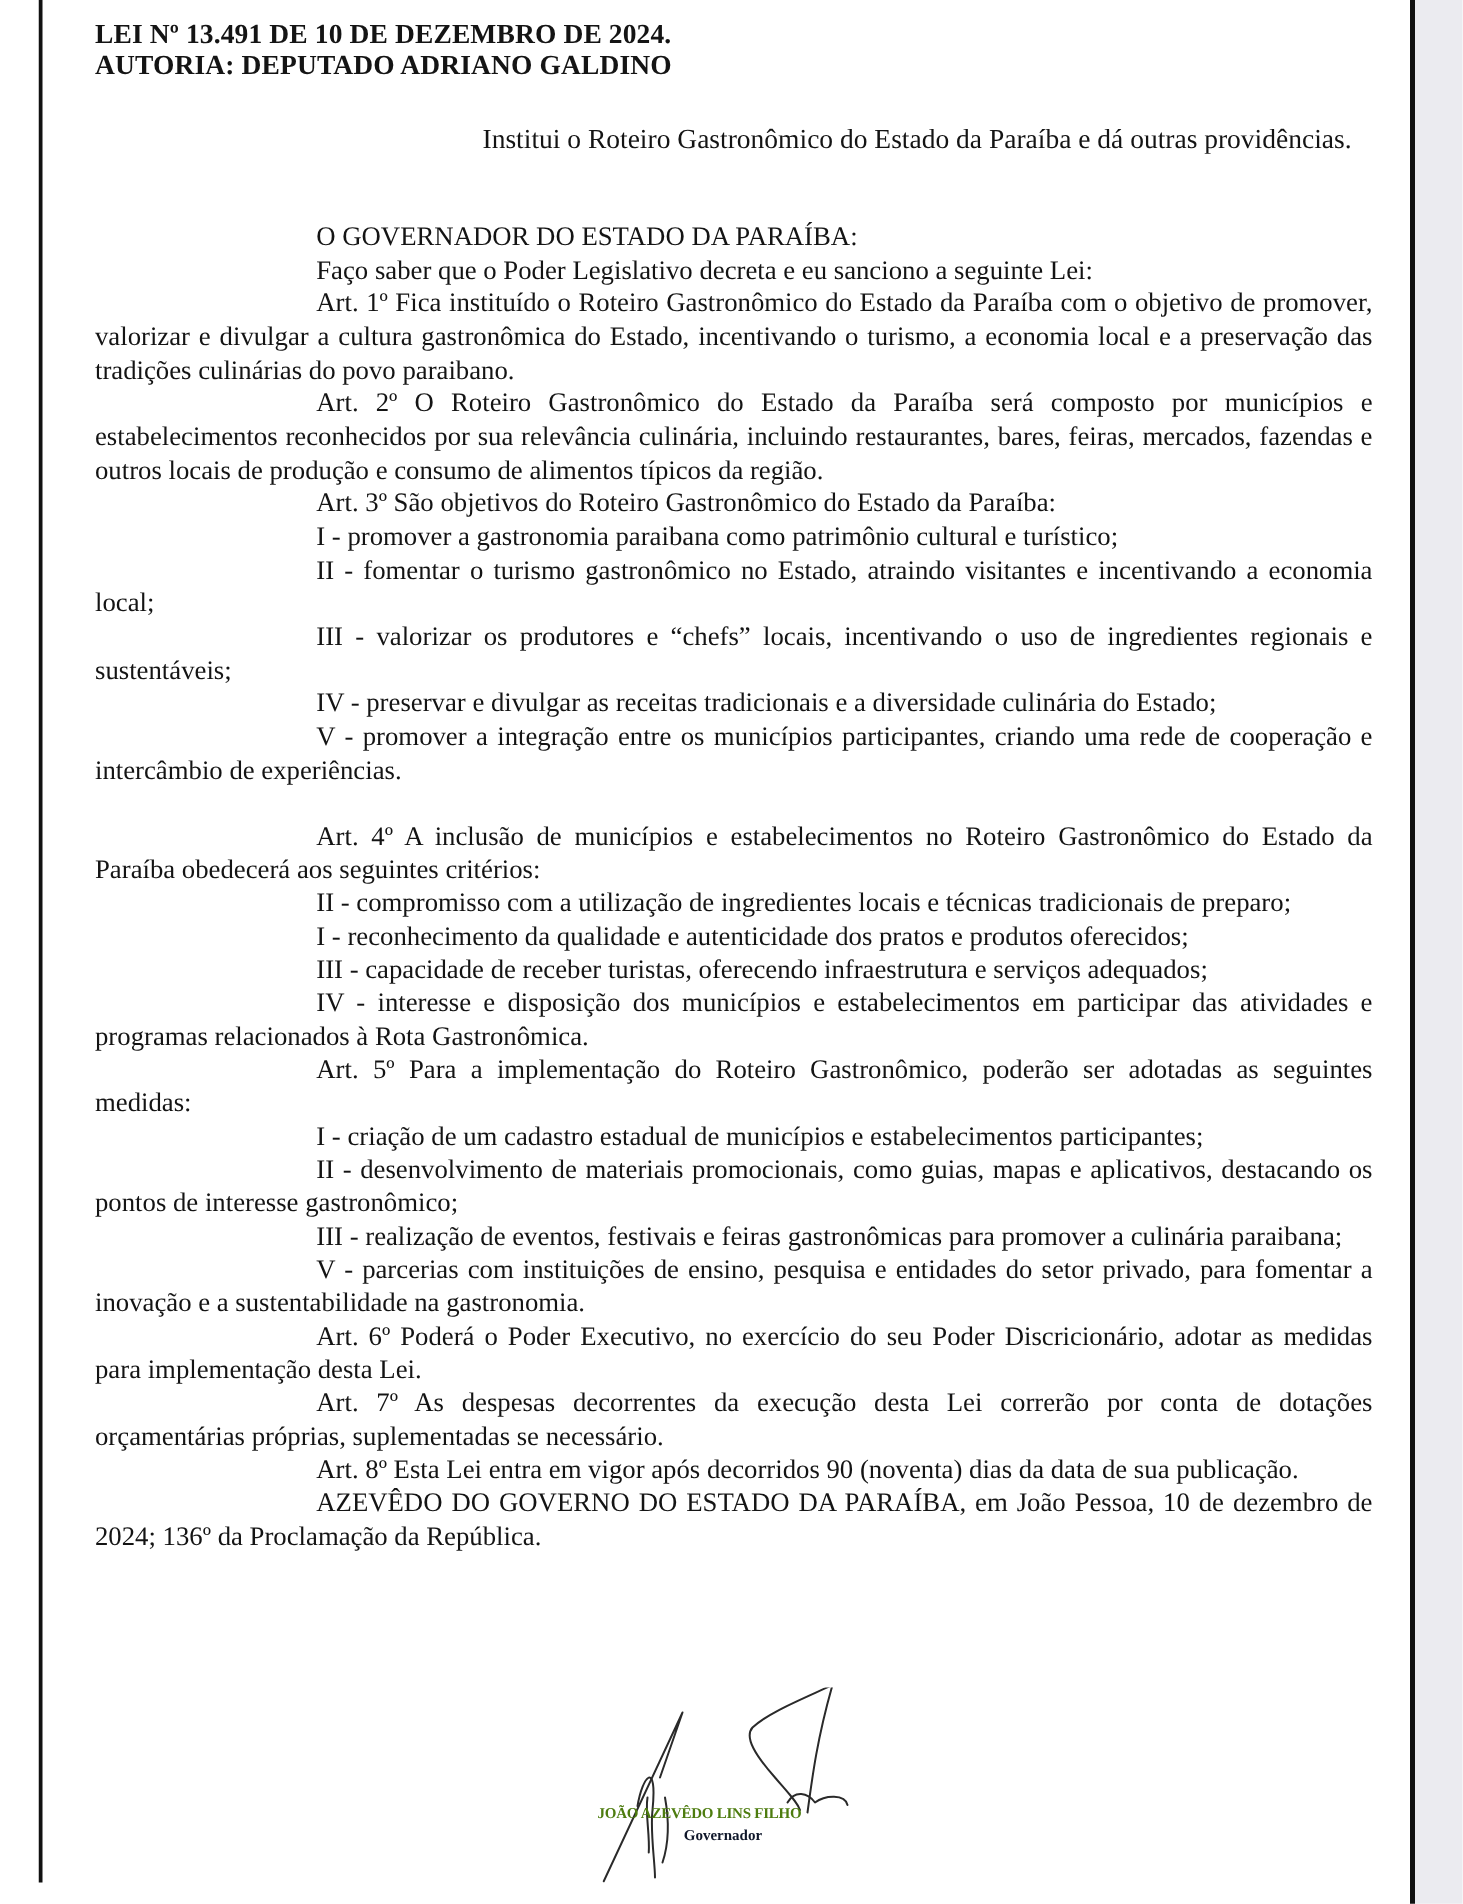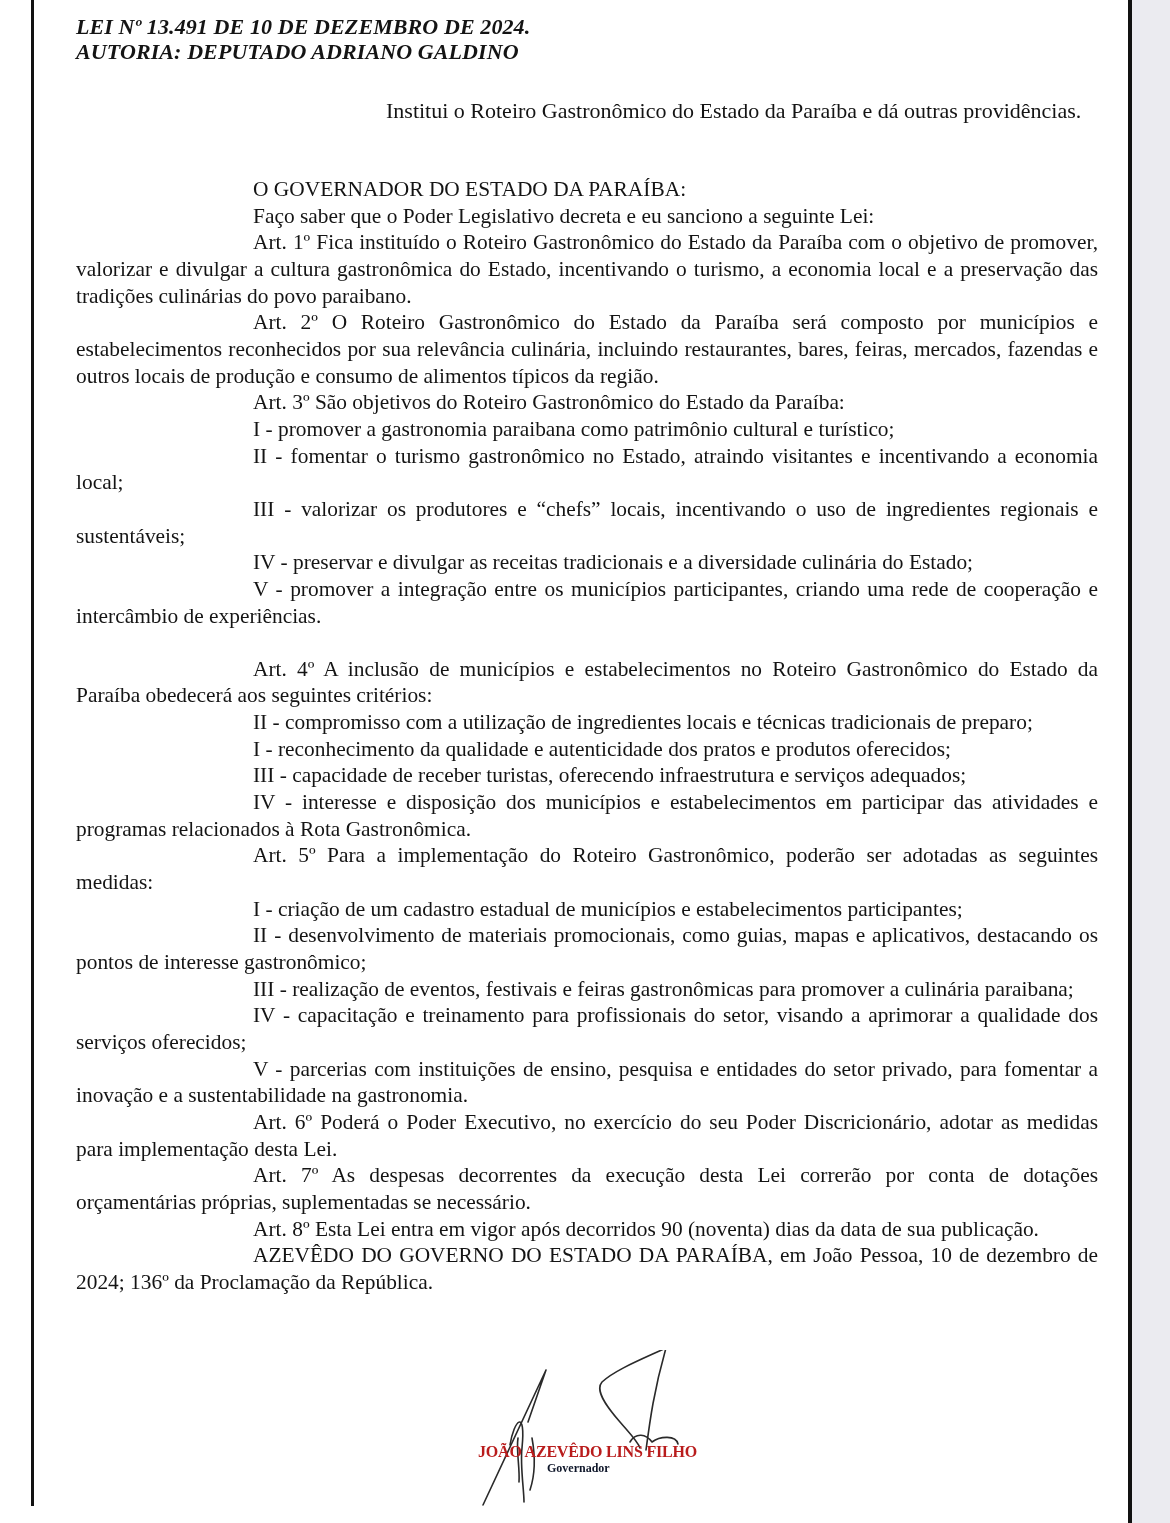--- a/index.html
+++ b/index.html
@@ -16,42 +16,42 @@
     position: absolute; left: 31px; top: 0; width: 3px; height: 1506px; background: #111;
   }
   .border-right {
     position: absolute; left: 1128px; top: 0; width: 4px; height: 1523px; background: #111;
   }
   .page {
     position: absolute; left: 76px; top: 0; width: 1022px;
   }
   .header {
     position: absolute; left: 0; top: 14px; width: 700px;
-    font-weight: bold; font-size: 22px; line-height: 25px; letter-spacing: 0.1px; font-style: italic;
+    font-weight: bold; font-size: 22px; line-height: 25px; letter-spacing: 0.1px;
   }
   .ementa {
     position: absolute; left: 310px; top: 98px; width: 712px;
     font-weight: normal; font-size: 22px; line-height: 25px; text-align: justify;
   }
   .body-text {
     position: absolute; left: 0; top: 176px; width: 1022px;
     font-size: 21.4px; line-height: 26.65px;
   }
   .p { margin: 0; text-align: justify; text-align-last: left; }
   .indent { text-indent: 177px; }
   .gap { height: 26.65px; }
   .b { font-weight: normal; }
   .governor { text-indent: 177px; }
   .signature {
     position: absolute; left: 440px; top: 1350px; width: 300px; height: 170px;
   }
   .sig-svg { position: absolute; left: 0; top: 0; }
   .sig-name {
     position: absolute; left: 38px; top: 93px; width: 230px;
-    font-weight: bold; font-size: 16px; letter-spacing: -0.2px; color: #b91c1c;
+    font-weight: bold; font-size: 12px; letter-spacing: -0.2px; color: #4d7c0f;
     font-family: "Liberation Serif", serif;
   }
   .sig-title {
     position: absolute; left: 107px; top: 111px;
     font-weight: bold; font-size: 12px; color: #0f172a;
     font-family: "Liberation Serif", serif;
   }
 </style>
 </head>
 <body>
@@ -89,21 +89,20 @@
     <p class="p indent"><span class="b">Art. 4º</span><span> A inclusão de municípios e estabelecimentos no Roteiro Gastronômico do Estado da Paraíba obedecerá aos seguintes critérios:</span></p>
     <p class="p indent">II - compromisso com a utilização de ingredientes locais e técnicas tradicionais de preparo;</p>
     <p class="p indent">I - reconhecimento da qualidade e autenticidade dos pratos e produtos oferecidos;</p>
     <p class="p indent">III - capacidade de receber turistas, oferecendo infraestrutura e serviços adequados;</p>
     <p class="p indent">IV - interesse e disposição dos municípios e estabelecimentos em participar das atividades e programas relacionados à Rota Gastronômica.</p>
 
     <p class="p indent"><span class="b">Art. 5º</span><span> Para a implementação do Roteiro Gastronômico, poderão ser adotadas as seguintes medidas:</span></p>
     <p class="p indent">I - criação de um cadastro estadual de municípios e estabelecimentos participantes;</p>
     <p class="p indent">II - desenvolvimento de materiais promocionais, como guias, mapas e aplicativos, destacando os pontos de interesse gastronômico;</p>
     <p class="p indent">III - realização de eventos, festivais e feiras gastronômicas para promover a culinária paraibana;</p>
-    <p class="p indent">IV - capacitação e treinamento para profissionais do setor, visando a aprimorar a qualidade dos serviços oferecidos;</p>
     <p class="p indent">V - parcerias com instituições de ensino, pesquisa e entidades do setor privado, para fomentar a inovação e a sustentabilidade na gastronomia.</p>
 
     <p class="p indent"><span class="b">Art. 6º</span><span> Poderá o Poder Executivo, no exercício do seu Poder Discricionário, adotar as medidas para implementação desta Lei.</span></p>
 
     <p class="p indent"><span class="b">Art. 7º</span><span> As despesas decorrentes da execução desta Lei correrão por conta de dotações orçamentárias próprias, suplementadas se necessário.</span></p>
 
     <p class="p indent"><span class="b">Art. 8º</span><span> Esta Lei entra em vigor após decorridos 90 (noventa) dias da data de sua publicação.</span></p>
 
     <p class="p indent"><span class="b">AZEVÊDO DO GOVERNO DO ESTADO DA PARAÍBA</span><span>, em João Pessoa, 10 de dezembro de 2024; 136º da Proclamação da República.</span></p>
   </div>

